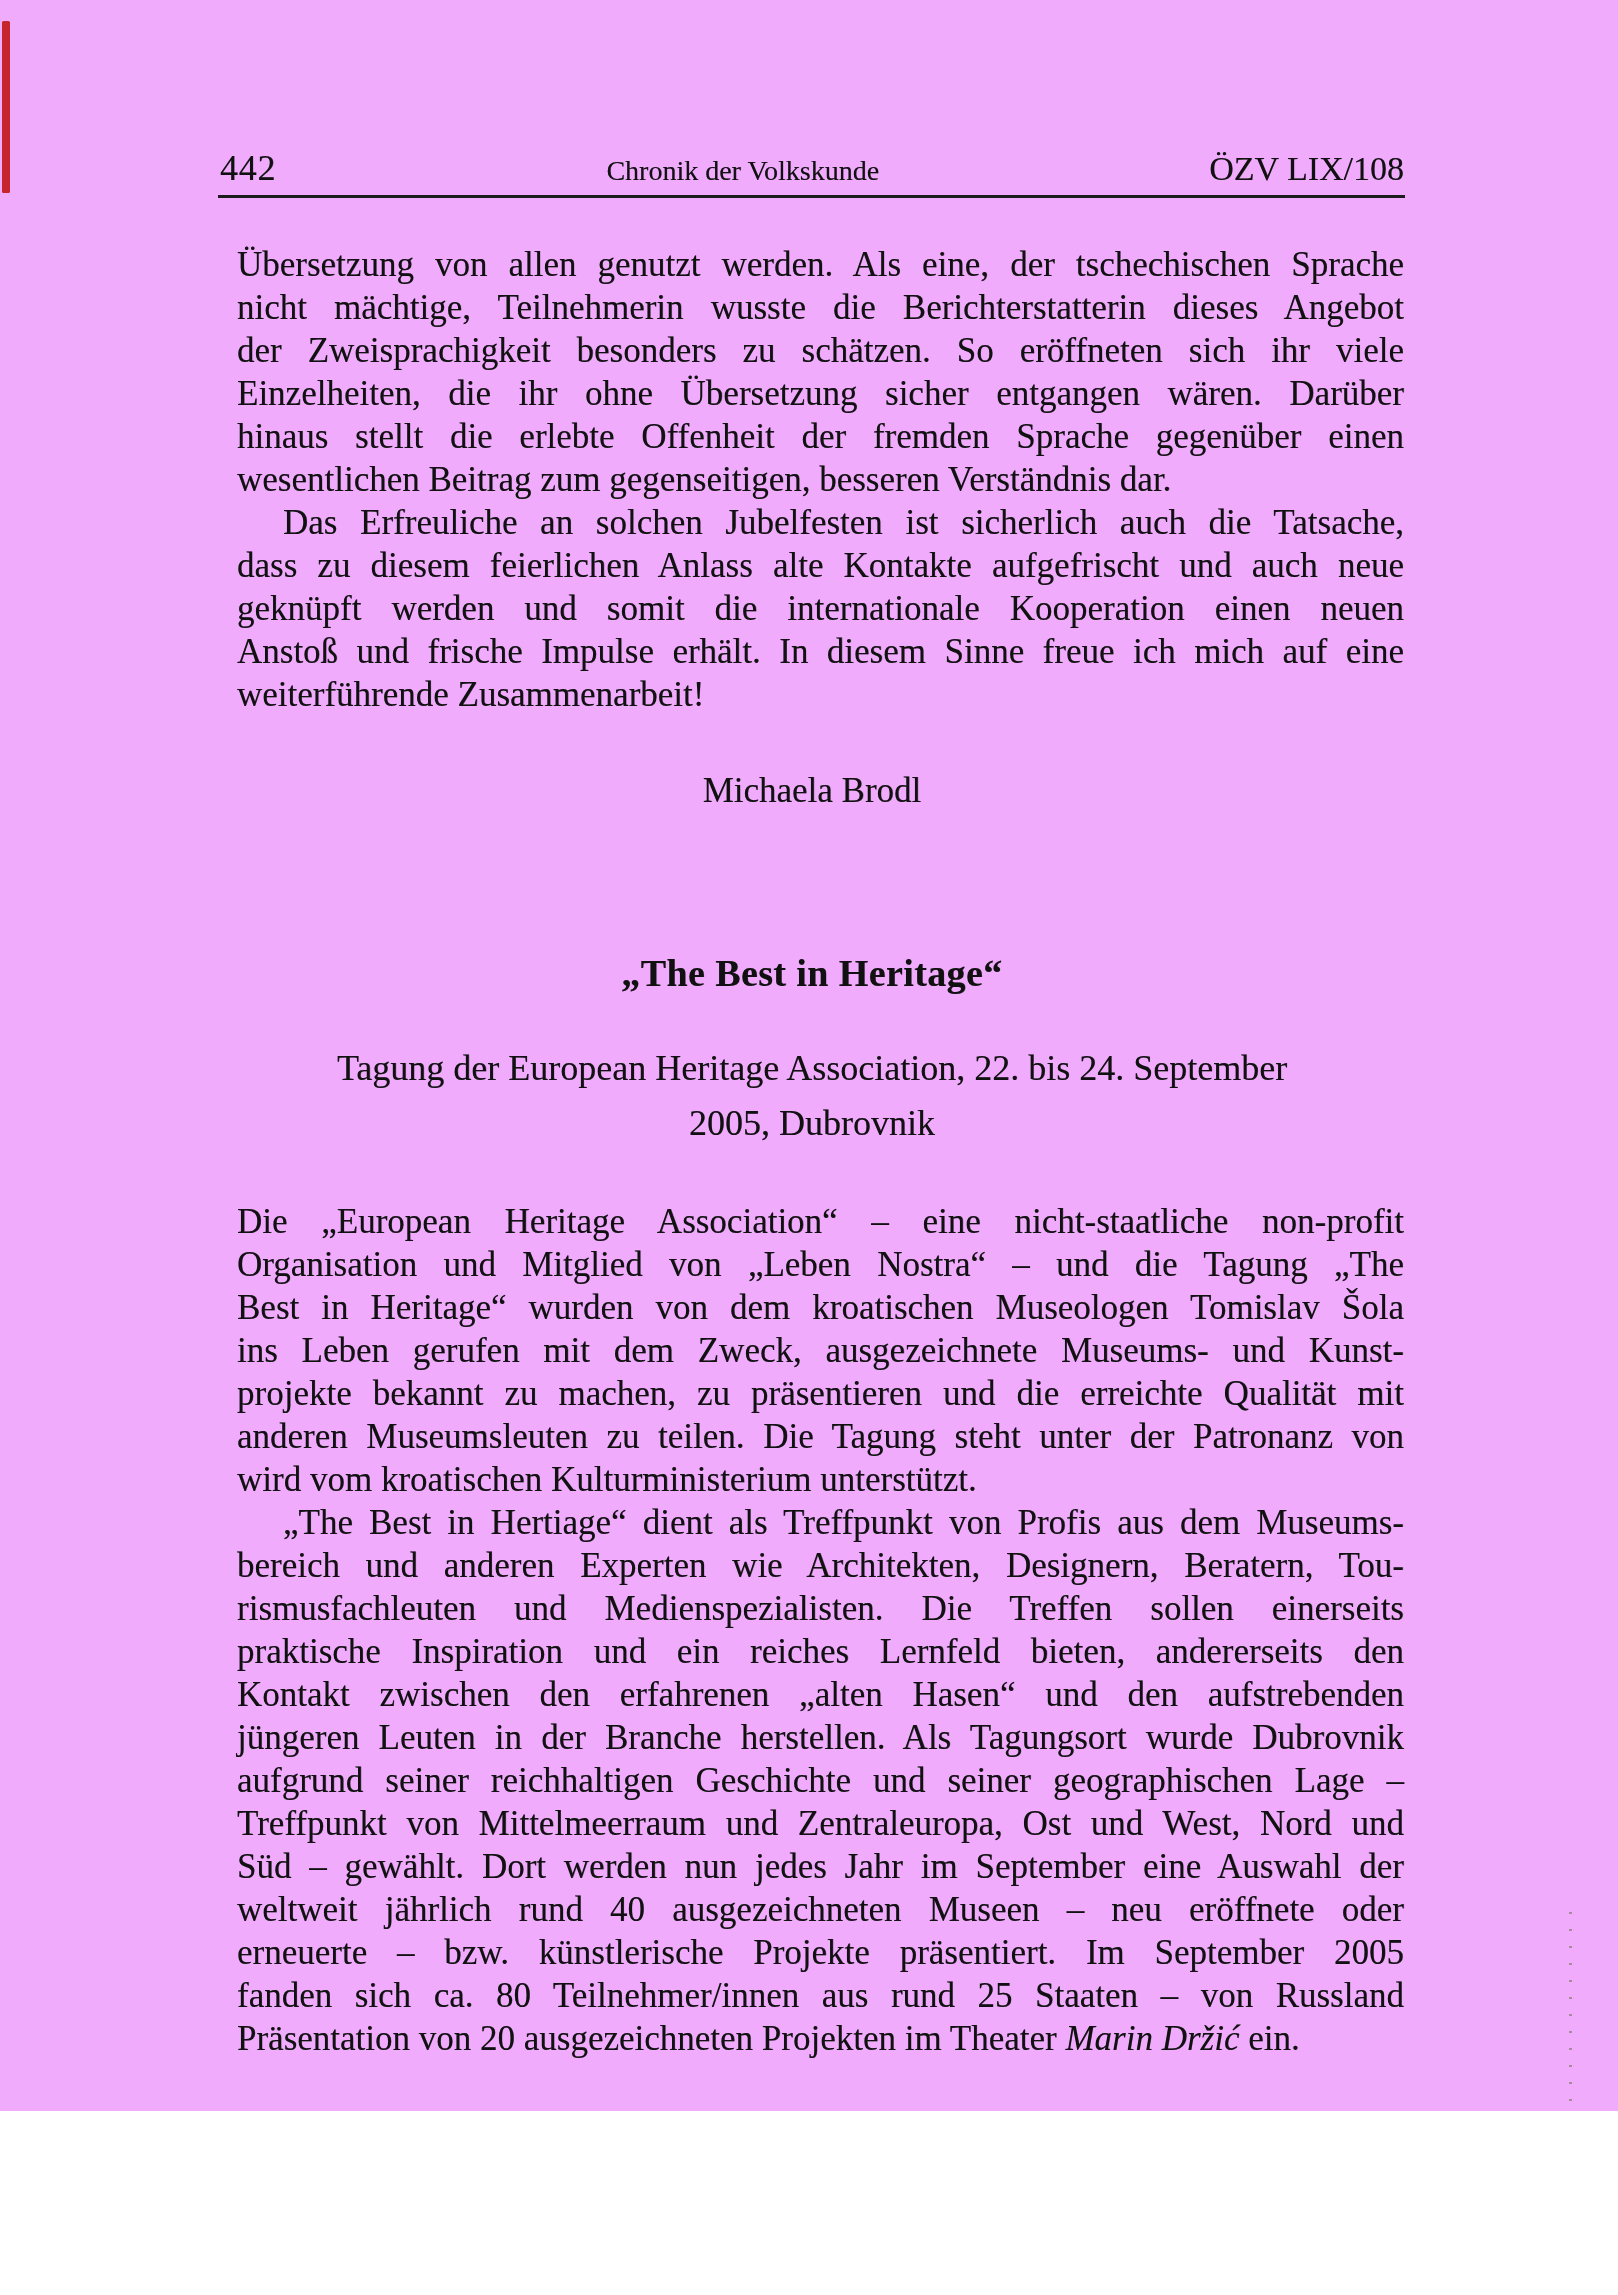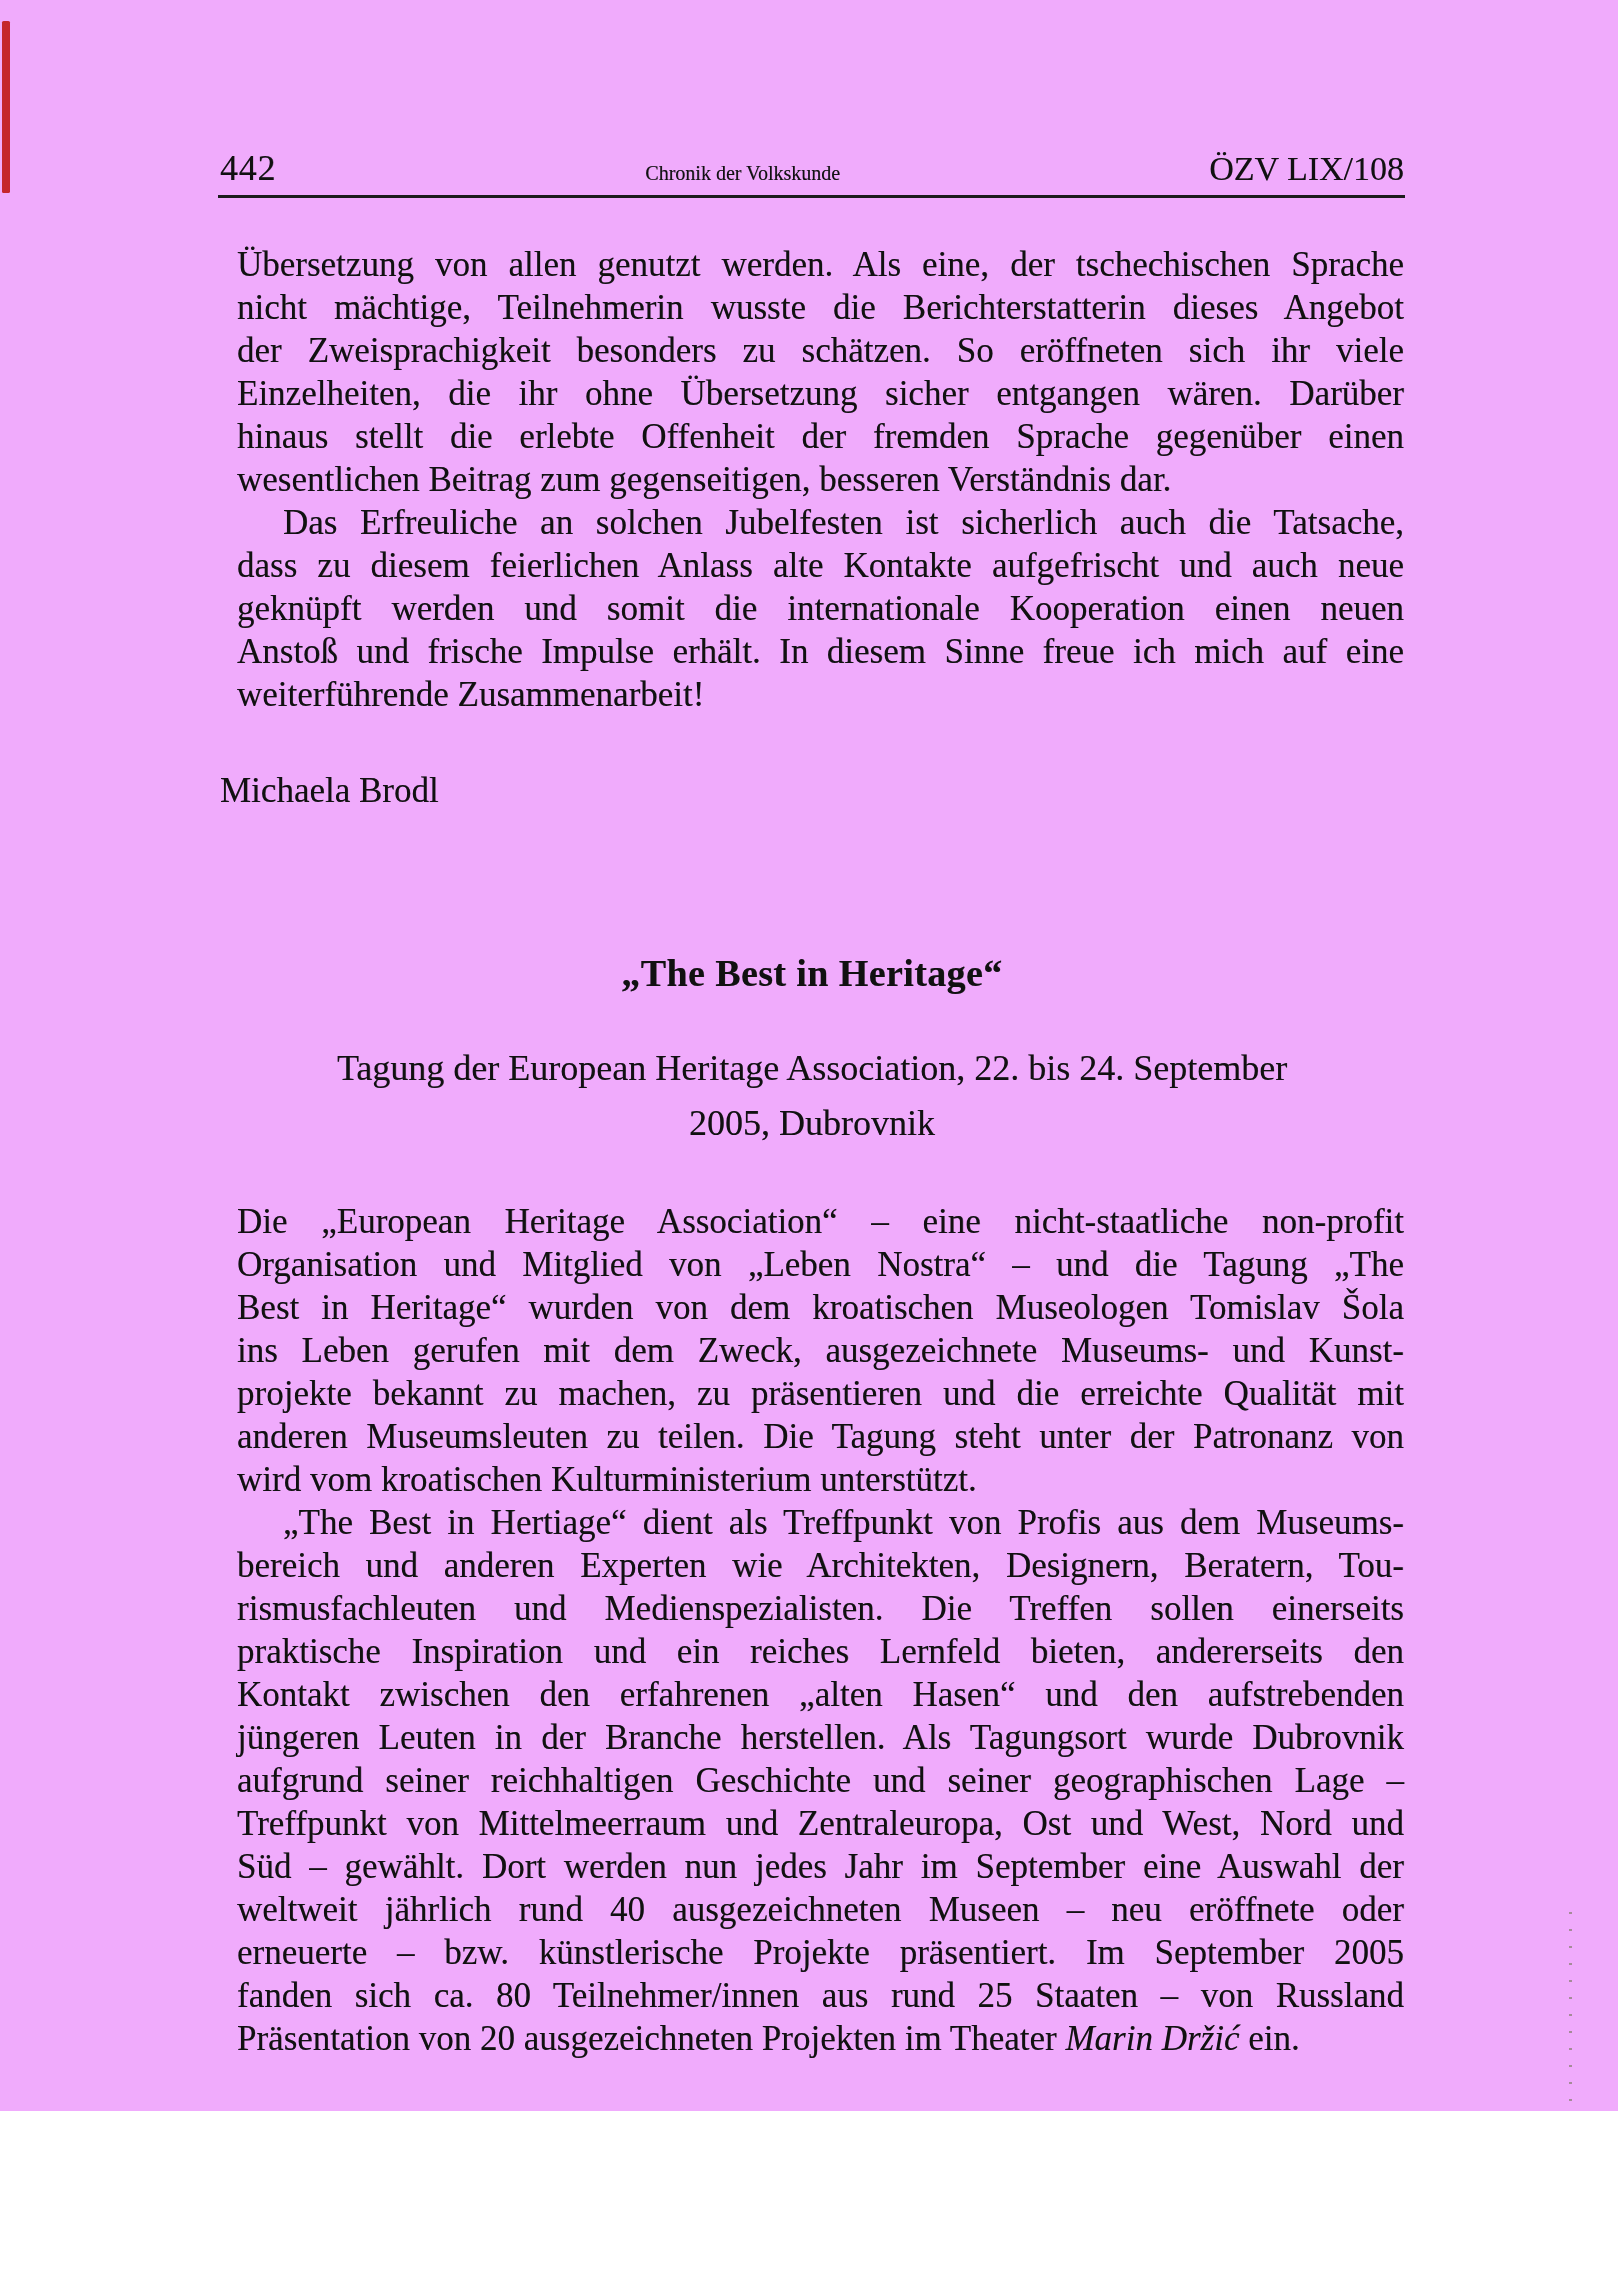--- a/index.html
+++ b/index.html
@@ -12,37 +12,37 @@
     overflow:hidden;
   }
   .ink{ text-shadow:0.3px 0.3px 0 rgba(17,17,17,0.45); }
 
   
   .runhead{
     position:absolute; left:220px; top:147px; width:1184px;
     display:flex; align-items:baseline;
   }
   .runhead .pageno{ font-size:36px; letter-spacing:0.8px; }
-  .runhead .center{ flex:1; text-align:center; font-size:20px; }
+  .runhead .center{ flex:1; text-align:center; font-size:28px; }
   .runhead .issue{ font-size:34px; }
   .headrule{
     position:absolute; left:218px; top:195px; width:1187px; height:3.2px;
     background:#1c1c1c;
   }
 
   
   .col{
     position:absolute; left:220px; top:243px; width:1184px;
     font-size:35px; line-height:43px;
   }
   .jl{ text-align:justify; text-align-last:justify; text-justify:inter-word; white-space:normal;margin-left:17px; }
   .jl.last{ text-align-last:left; }
   .jl.indent{ text-indent:46px; }
 
-  .signature{ margin-top:53px; text-align:left; }
+  .signature{ margin-top:53px; text-align:center; }
 
   .heading{
     margin-top:138px; text-align:center;
     font-weight:bold; font-size:38px; line-height:47px;
     letter-spacing:0.4px;
   }
   .subtitle{ margin-top:44px; text-align:center; font-size:36px; line-height:55px; }
   .para3{ margin-top:49px; }
   .em{ font-style:italic; }
 

